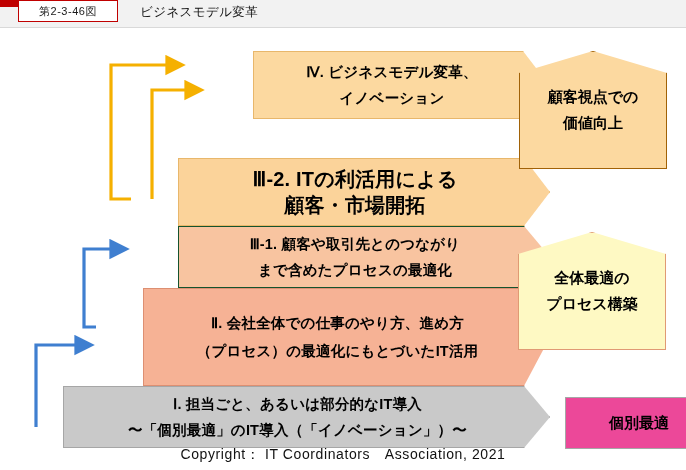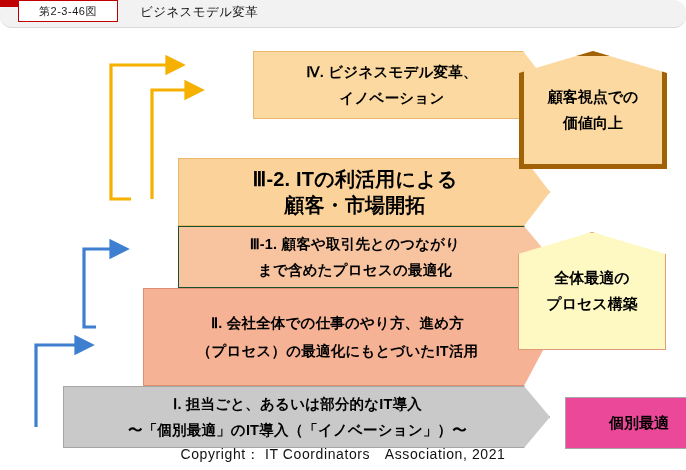--- a/index.html
+++ b/index.html
@@ -16,21 +16,20 @@
   }
 
   
   #header {
     position: absolute;
     left: 0; top: 0;
     width: 686px;
     height: 27px;
     background: #f2f2f2;
     border-bottom: 1px solid #d9d9d9;
-    border-radius: 12px;
   }
   #header-tag {
     position: absolute;
     left: 18px; top: 0px;
     width: 100px;
     height: 22px;
     background: #ffffff;
     border: 1px solid #c00000;
     box-sizing: border-box;
     font-size: 11px;
@@ -132,21 +131,21 @@
     font-size: 15px;
     line-height: 26px;
   }
   
   .arrow-up {
     clip-path: polygon(50% 0%, 100% 22px, 100% 100%, 0% 100%, 0% 22px);
   }
   #outcome3 {
     left: 519px; top: 24px; width: 148px; height: 118px;
     background: #fcd9a0;
-    border: 5px solid #a16207;
+    border: 1px solid #a16207;
   }
   #outcome2 {
     left: 518px; top: 205px; width: 148px; height: 118px;
     background: #fef9c3;
     border: 1px solid #e09a74;
   }
   #outcome1 {
     left: 519px; top: 370px; width: 148px; height: 52px;
     background: #ec4899;
     border: 1px solid #a6a6a6;

